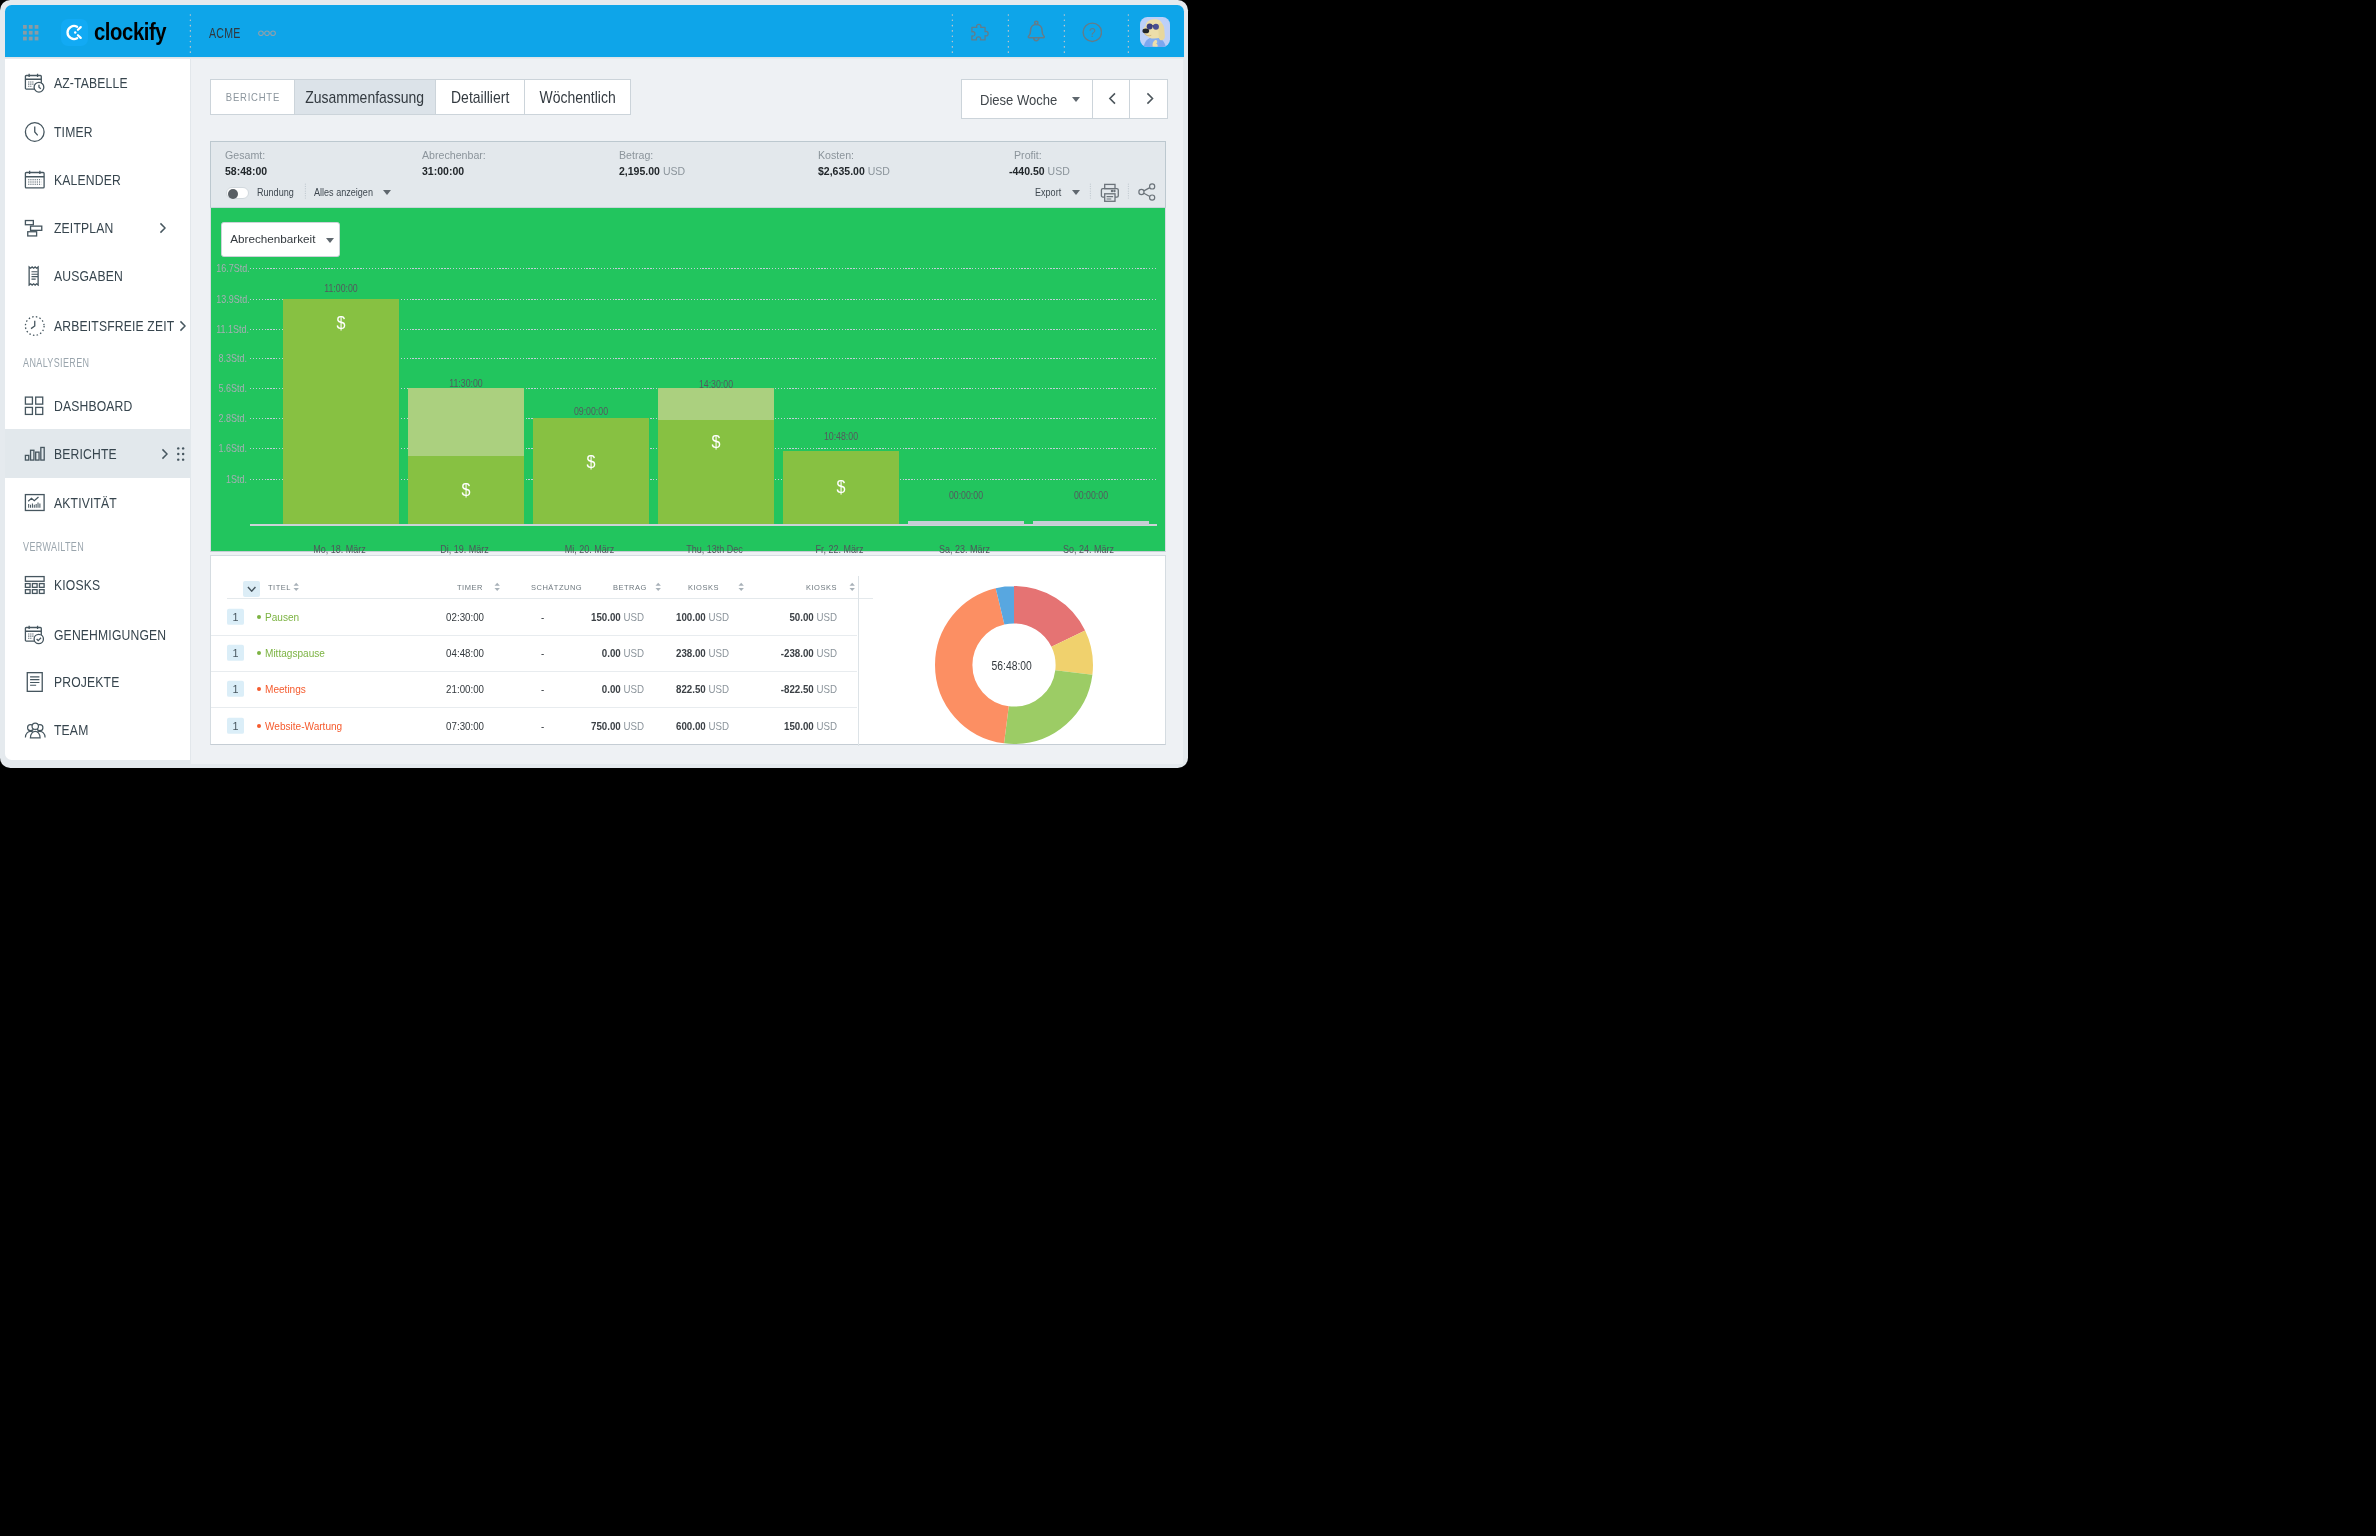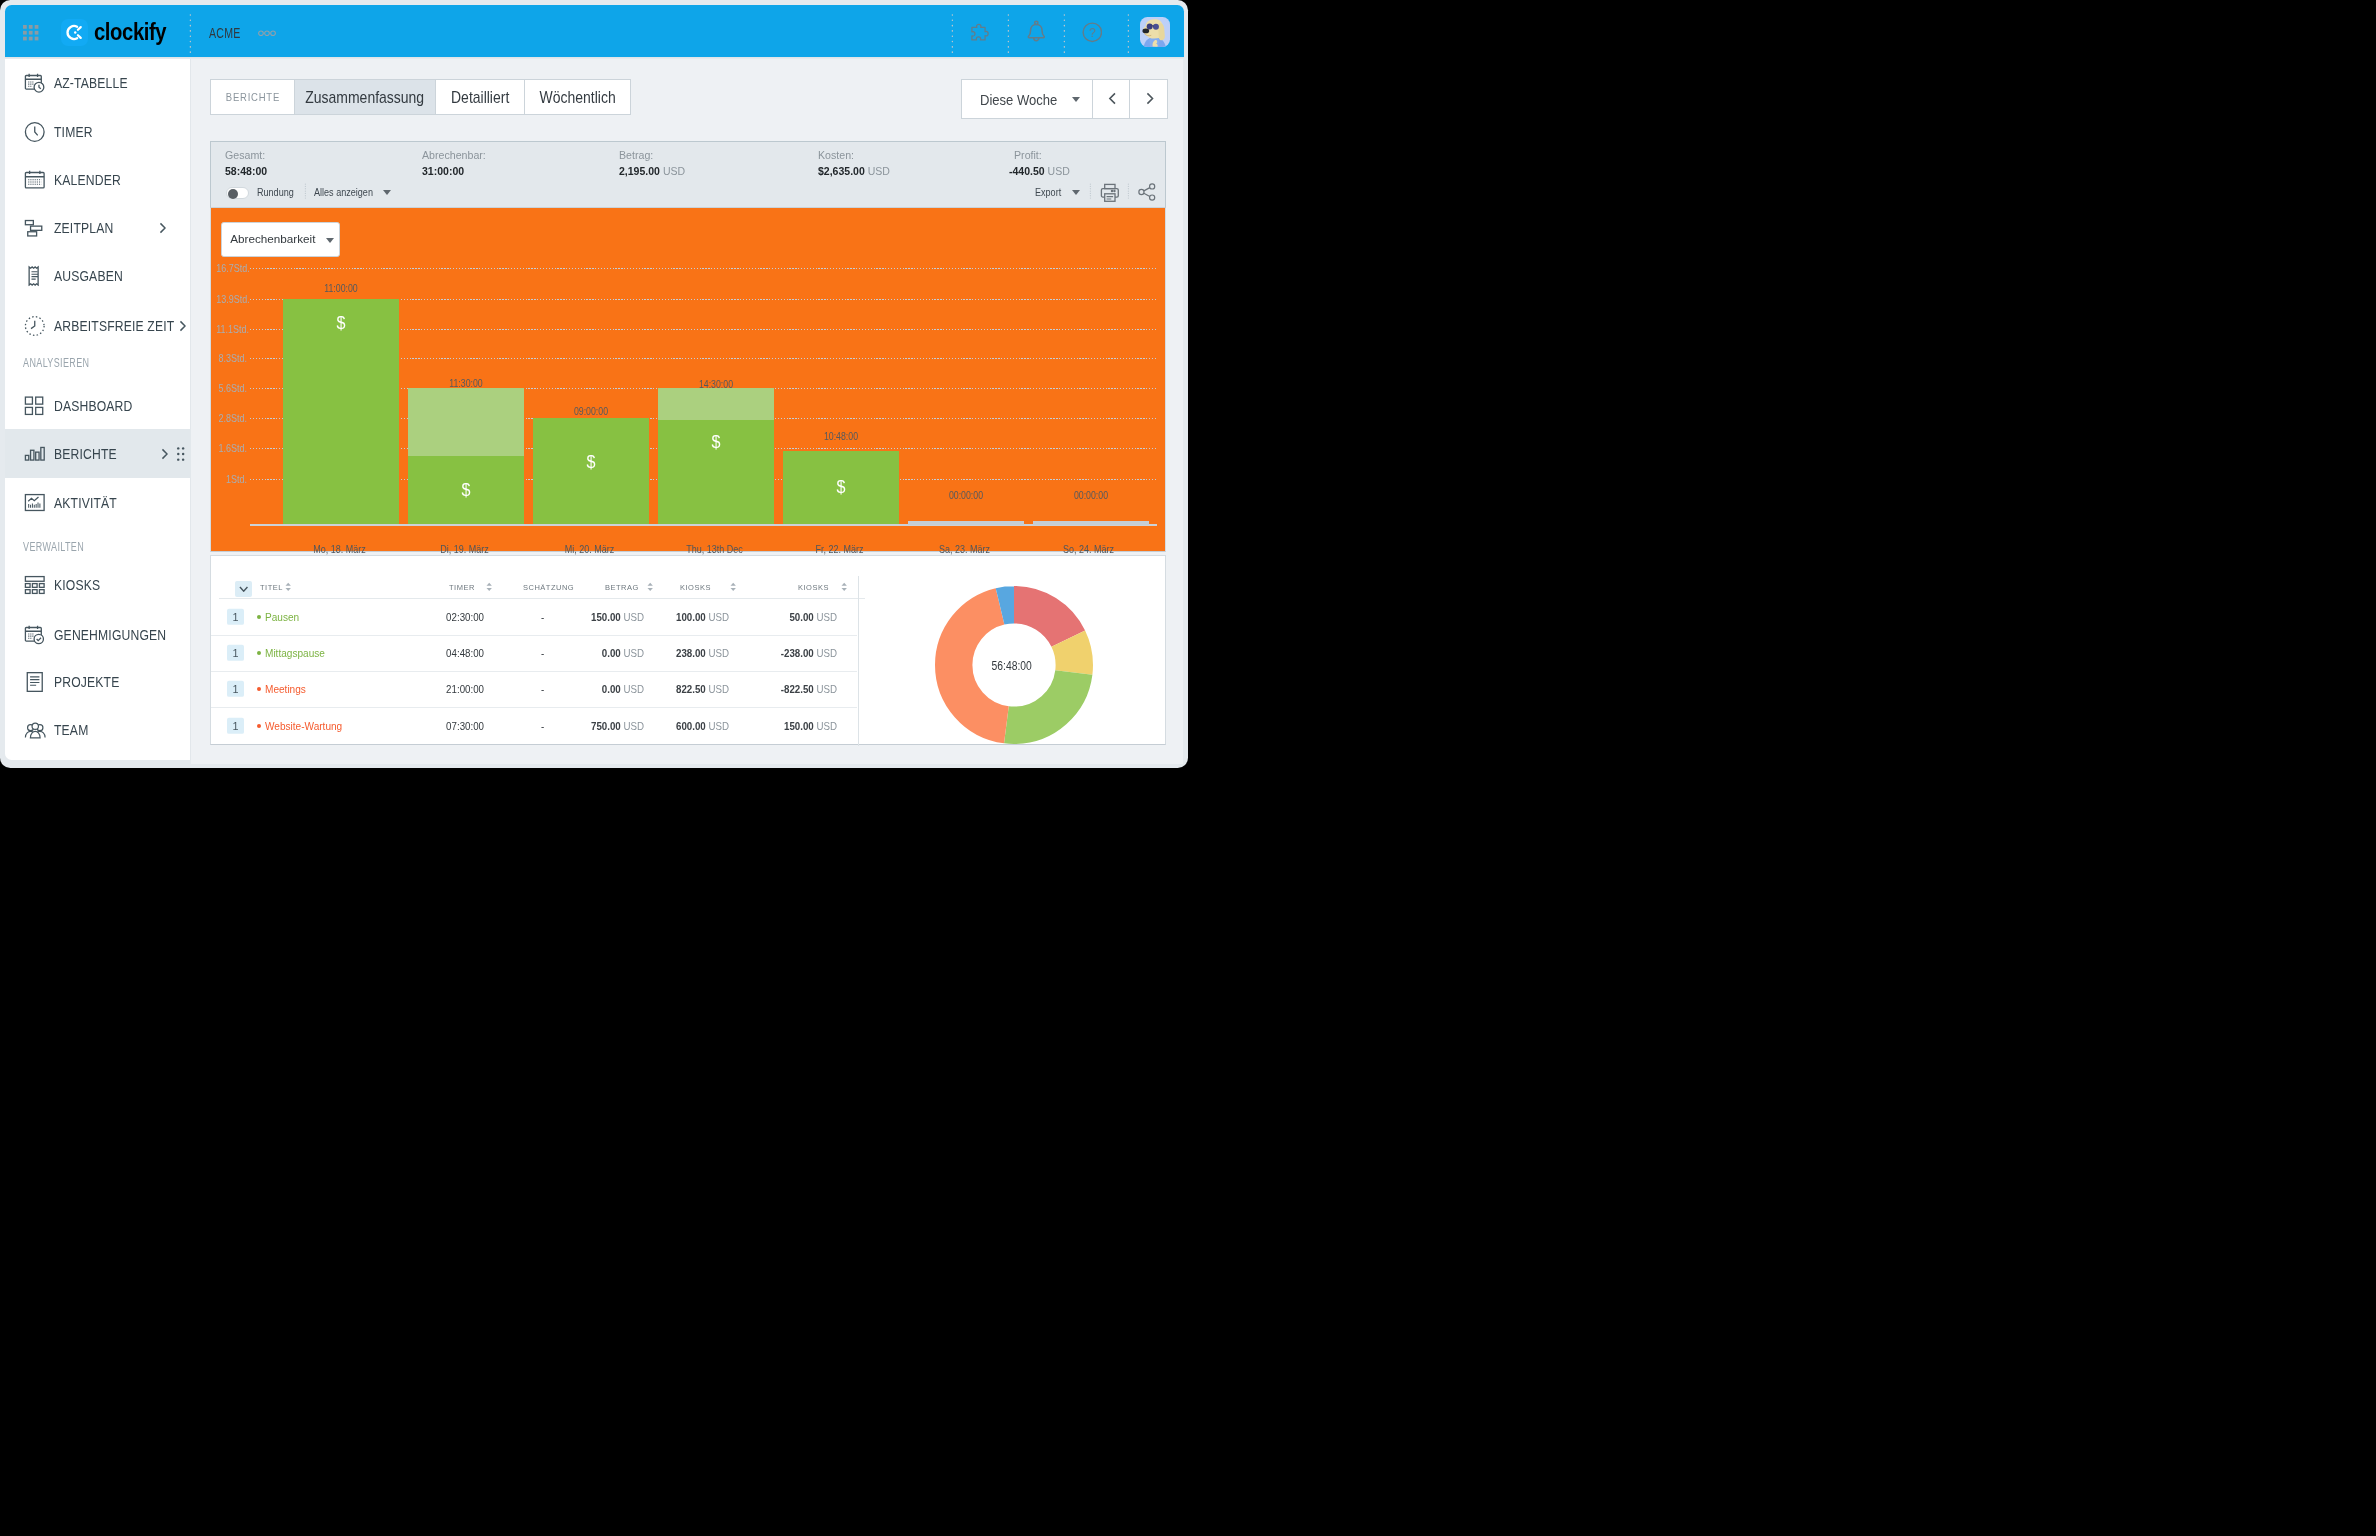--- a/index.html
+++ b/index.html
@@ -27,21 +27,21 @@
   #tabs { height:36px; }
   #tabs .t { height:36px; display:flex; align-items:center; justify-content:center;
              background:#fff; border:0.9px solid #ccd4da; border-left:none; font-size:16.4px; color:#333a40; }
   #tabs .t span { transform:scaleX(0.853); white-space:nowrap; }
   #tabs .t:first-child { border-left:0.9px solid #ccd4da; }
   #tabs .t.muted { font-size:11.2px; color:#8b959d; letter-spacing:0.9px; }
   #tabs .t.muted span { transform:scaleX(0.85); }
   #tabs .t.sel { background:#dce3e9; }
   .navbox { position:absolute; top:79px; height:40px; background:#fff; border:0.9px solid #ccd4da; }
   
-  #panelA { left:210px; top:141px; width:956px; height:411px; background:#f97316;
+  #panelA { left:210px; top:141px; width:956px; height:411px; background:#22c55e;
             border:0.9px solid #d5dce1; border-bottom:1.9px solid #c5cdd4; }
   #sumband { position:absolute; left:-0.9px; top:-0.9px; width:956px; height:67px; background:#e3e8ec;
              border:0.9px solid #bcc8cf; border-bottom:1.9px solid #c9d3da; }
   .slab { position:absolute; top:6.6px; font-size:11.2px; color:#8b949b; transform:scaleX(0.95); transform-origin:left top; }
   .sval { position:absolute; top:21.5px; font-size:11.7px; font-weight:bold; color:#22272b; transform:scaleX(0.9); transform-origin:left top; white-space:nowrap; }
   .sval .usd { font-weight:normal; color:#8b949b; }
   .r2txt { position:absolute; top:44px; font-size:11.2px; color:#3f4850; transform:scaleX(0.81); transform-origin:left top; white-space:nowrap; }
   .gridlab { position:absolute; width:37px; text-align:right; font-size:10.8px; color:#a7aeb4; transform:translateY(-50%) scaleX(0.83); transform-origin:right center; left:210px; }
   .gline { position:absolute; height:1.3px; left:460px; width:907px;
            background-image:repeating-linear-gradient(90deg,#c3ced8 0 1.3px,transparent 1.3px 2.9px); }
@@ -210,21 +210,21 @@
     <div class="daylab" style="left:399px">Di, 19. März</div>
     <div class="daylab" style="left:524px">Mi, 20. März</div>
     <div class="daylab" style="left:649px">Thu, 13th Dec</div>
     <div class="daylab" style="left:774px">Fr, 22. März</div>
     <div class="daylab" style="left:899px">Sa, 23. März</div>
     <div class="daylab" style="left:1023px">So, 24. März</div>
   </div>
 
   <div class="abs" id="panelB">
 
-    <div class="abs" style="left:8px;top:18px;width:646px;height:24.6px;border-bottom:0.9px solid #e4e9ec">
+    <div class="abs" style="left:16px;top:18px;width:646px;height:24.6px;border-bottom:0.9px solid #e4e9ec">
       <div class="abs" style="left:16.4px;top:6.6px;width:16.4px;height:16.4px;background:#dcedf6;border-radius:1.9px">
         <svg class="abs" style="left:3.7px;top:5.2px" width="9.4" height="6.6" viewBox="0 0 10 7">
             <path d="M1 1 L5 5.5 L9 1" fill="none" stroke="#47565f" stroke-width="1.5"></path>
           </svg>
       </div>
       <span class="th" style="left:41px">TITEL</span>
         <svg class="sort" style="left:65px" width="8.4" height="9.8" viewBox="0 0 11 12">
           <path d="M5.5 0.5 L9 4.5 H2 Z" fill="#a8b1b8"></path>
           <path d="M5.5 11.5 L9 7.5 H2 Z" fill="#a8b1b8"></path>
         </svg>

